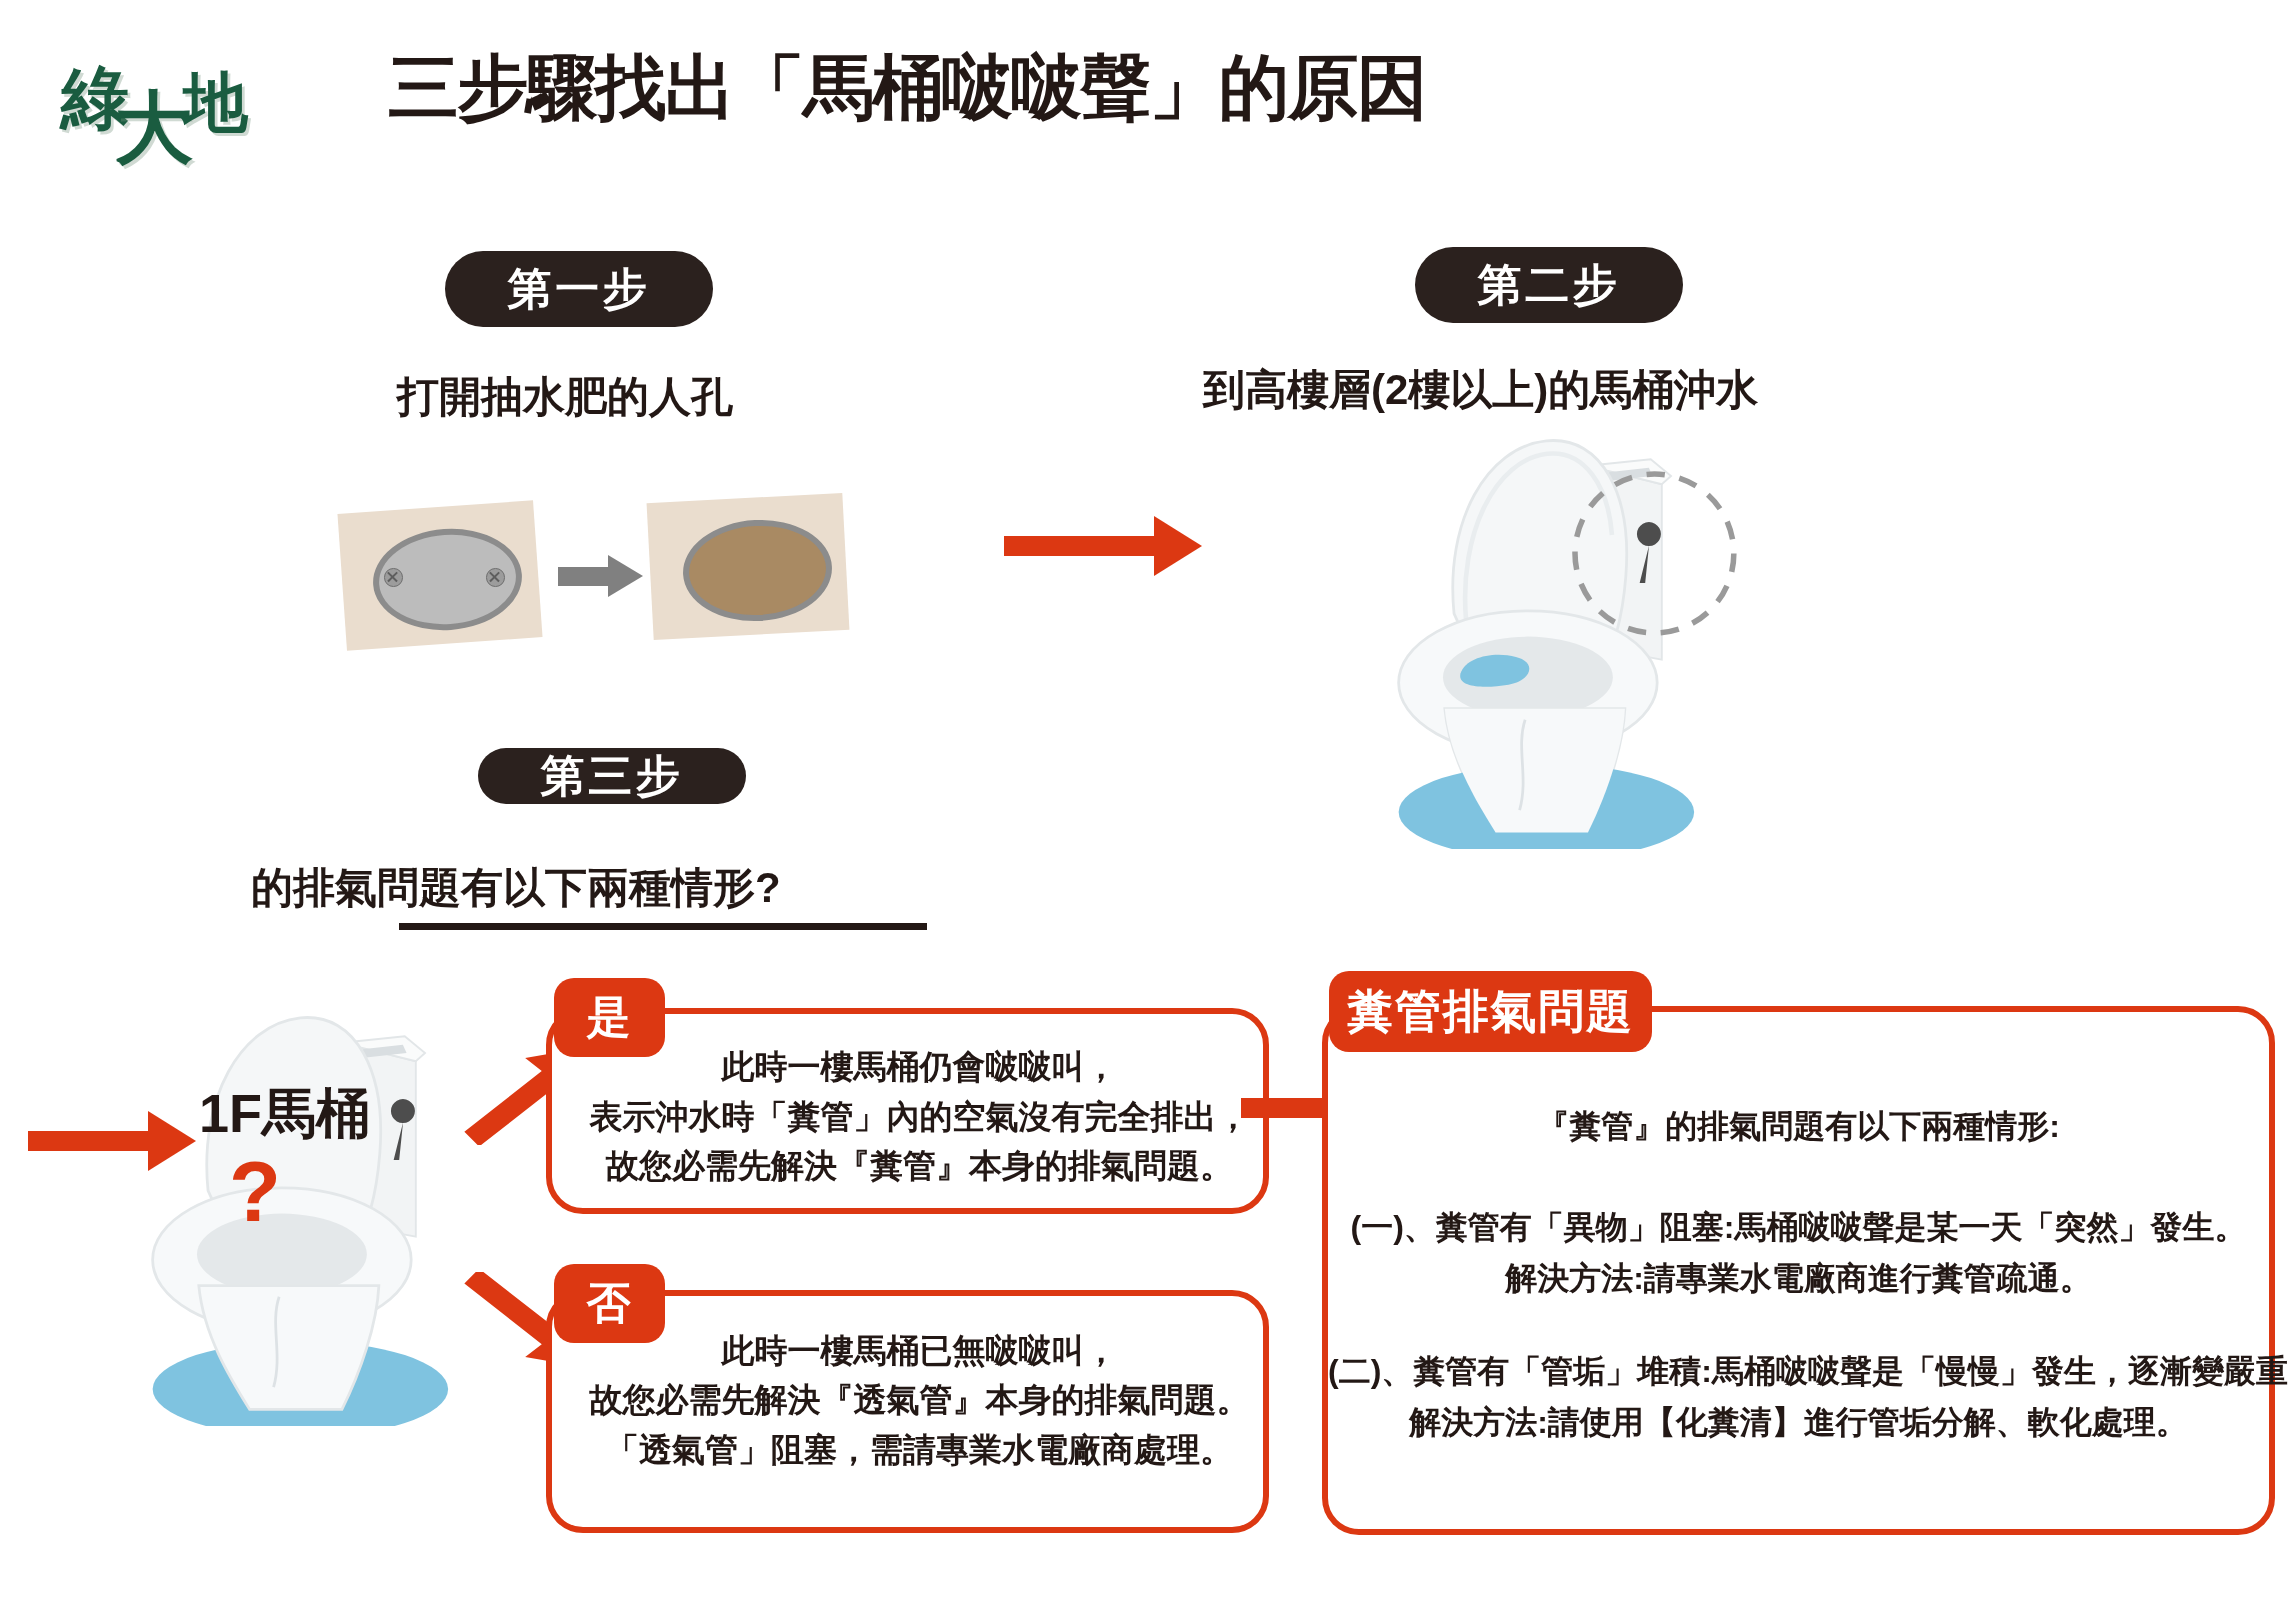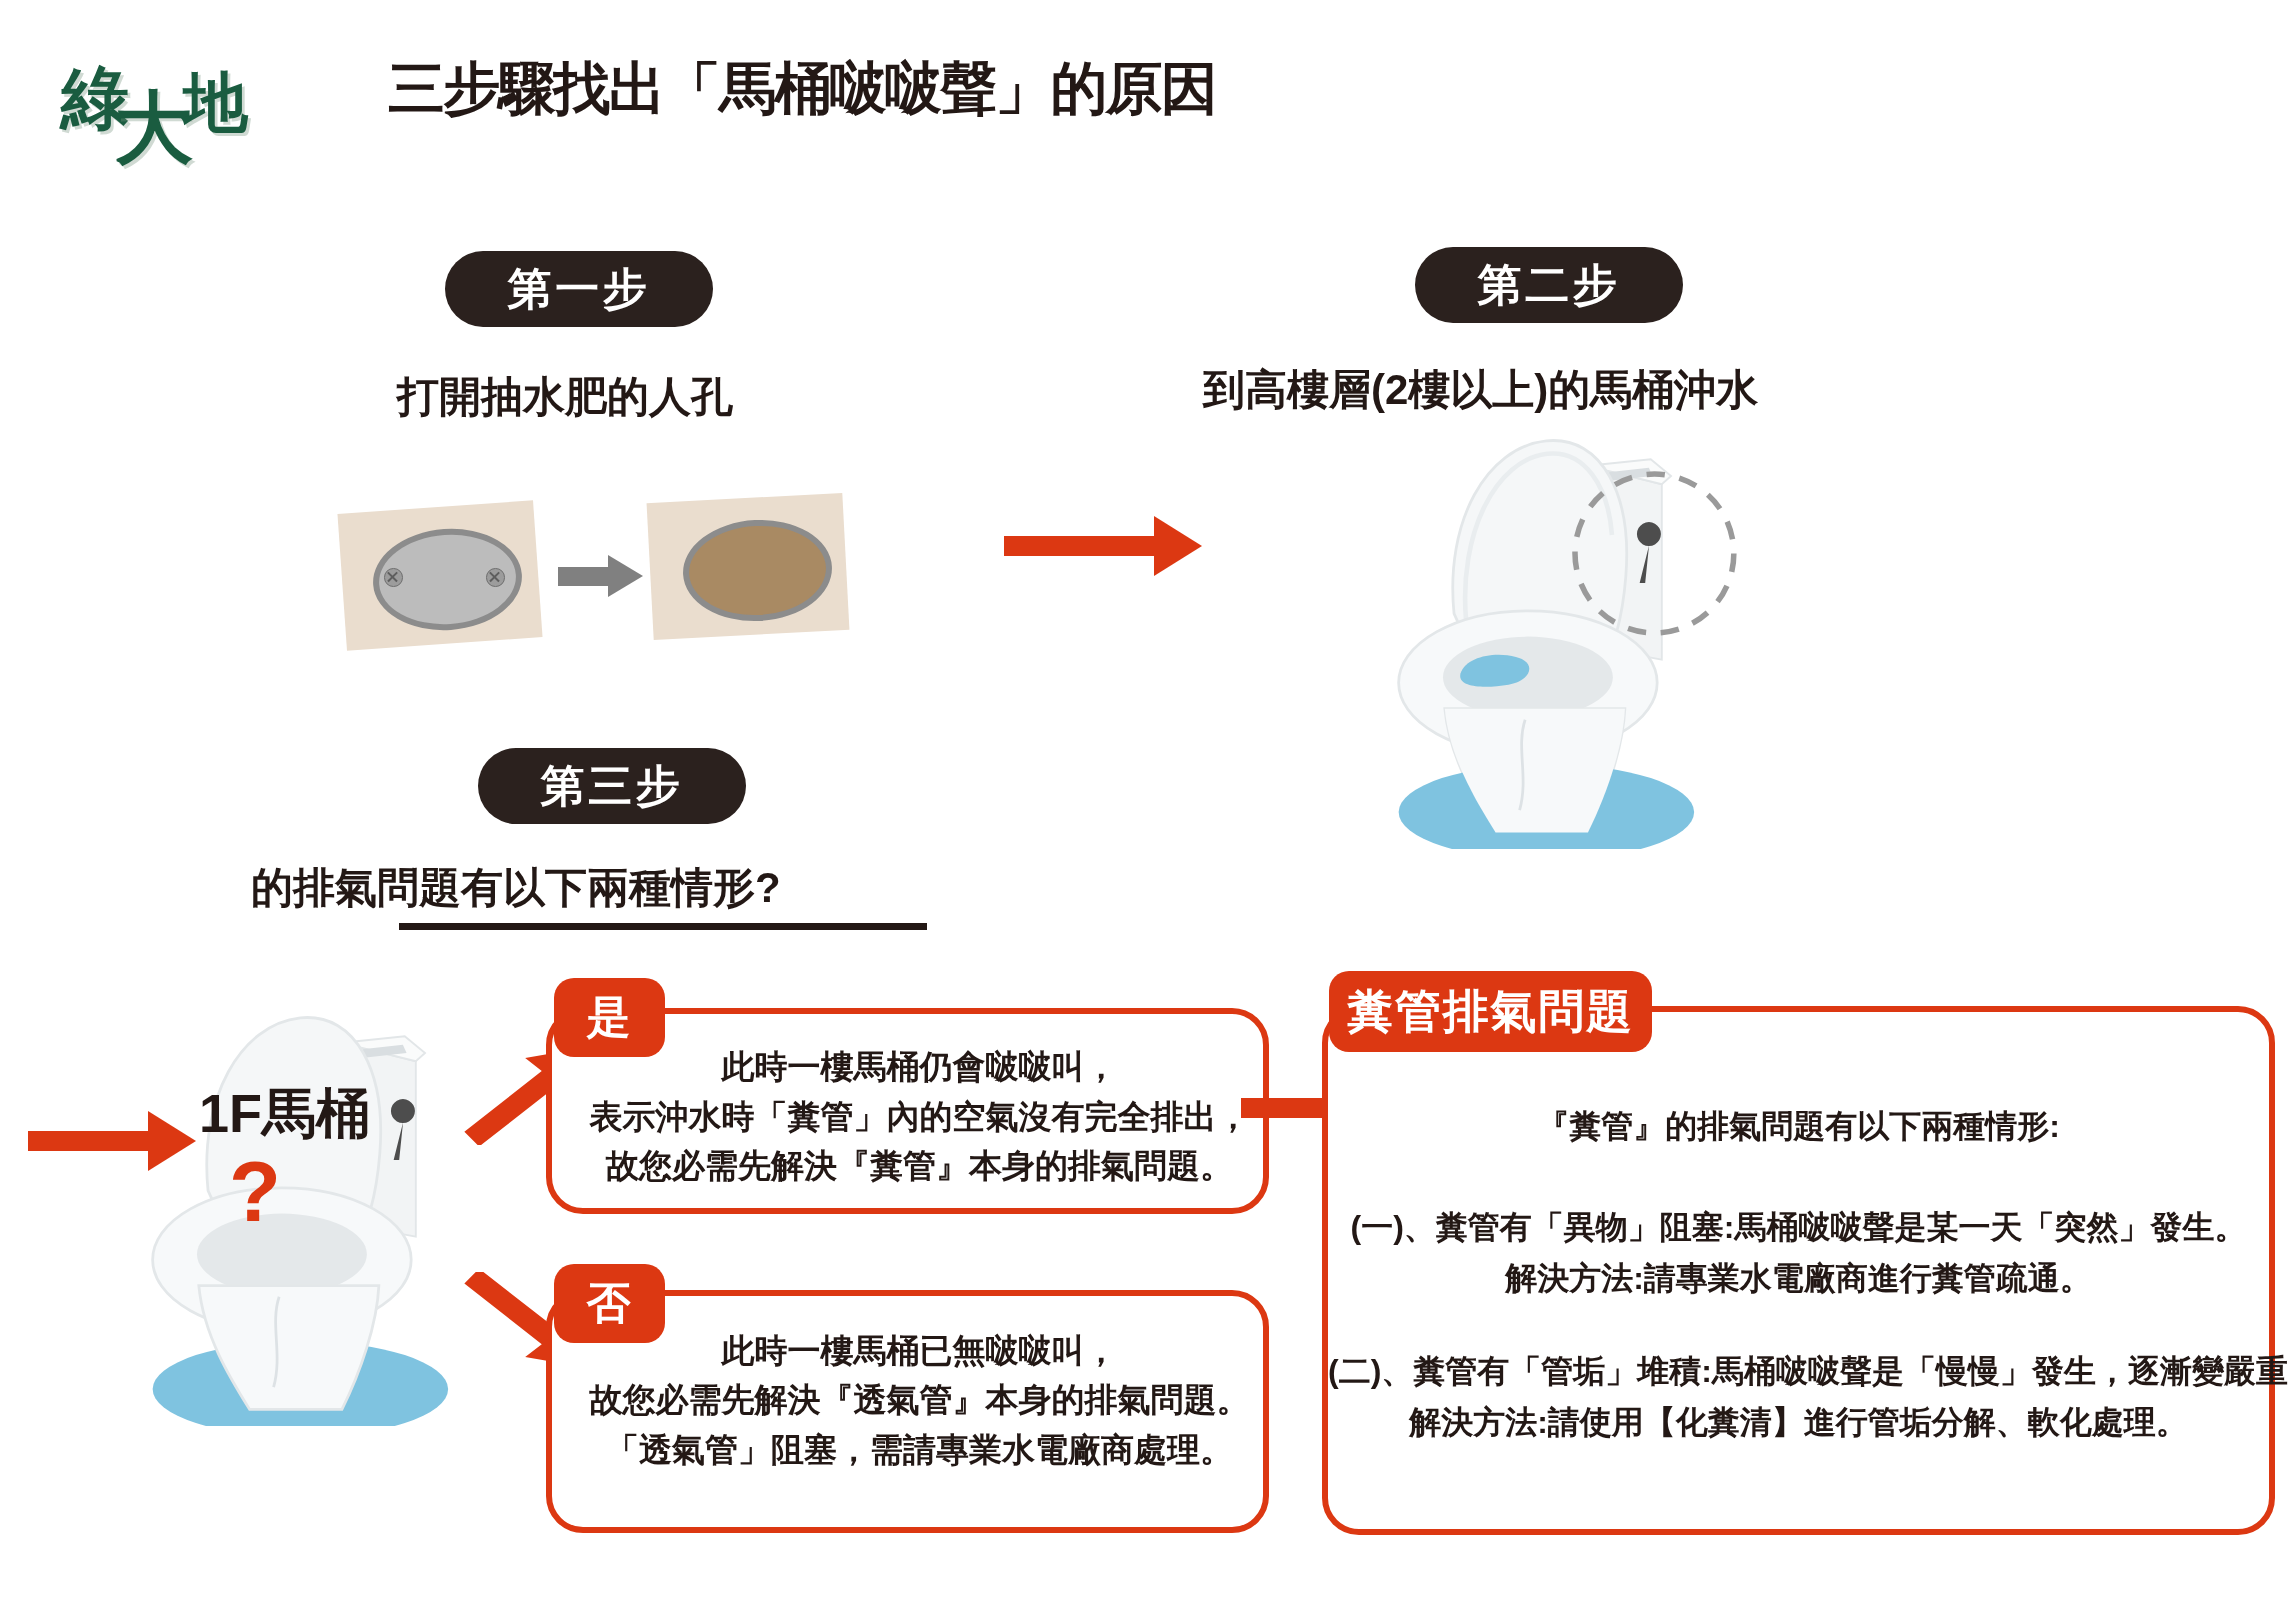--- a/index.html
+++ b/index.html
@@ -20,33 +20,33 @@
     text-shadow:2.8px 2.8px 0 rgba(120,150,130,.35);
     position:absolute;
   }
   #logo .lg1{left:3.7px;top:14.8px;font-size:68px;}
   #logo .lg2{left:57px;top:37px;font-size:79px;}
   #logo .lg3{left:126px;top:20px;font-size:65px;}
 
   
   #title{
     left:388px;top:37px;width:1551px;height:102px;
-    font-size:57px;font-weight:bold;letter-spacing:-1.8px;
+    font-size:71px;font-weight:bold;letter-spacing:-1.8px;
     color:#231815;white-space:nowrap;line-height:102px;
   }
 
   
   .badge{
     background:#2B211E;color:#ffffff;border-radius:41px;
     font-size:44px;font-weight:bold;letter-spacing:3.7px;
     display:flex;align-items:center;justify-content:center;
   }
   #badge1{left:445px;top:251px;width:268px;height:76px;}
   #badge2{left:1415px;top:247px;width:268px;height:76px;}
-  #badge3{left:478px;top:748px;width:268px;height:76px;font-family:Liberation Mono, monospace;}
+  #badge3{left:478px;top:748px;width:268px;height:56px;font-family:Liberation Mono, monospace;}
 
   .steptext{font-size:42px;font-weight:bold;color:#231815;white-space:nowrap;}
   #step1text{left:397px;top:369px;}
   #step2text{left:1203px;top:362px;}
   #step3text{left:251px;top:860px;}
   #step3underline{left:399px;top:923px;width:528px;height:6.5px;background:#231815;}
 
   
   .arrow-h{position:absolute;}
   .arrow-h .shaft{position:absolute;left:0;top:50%;transform:translateY(-50%);

